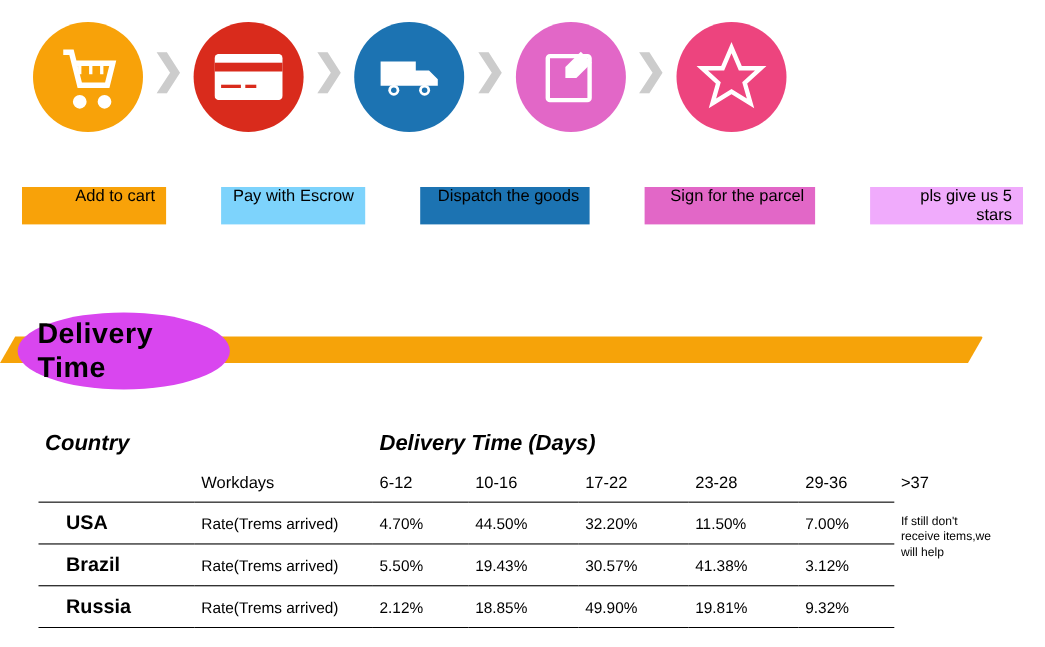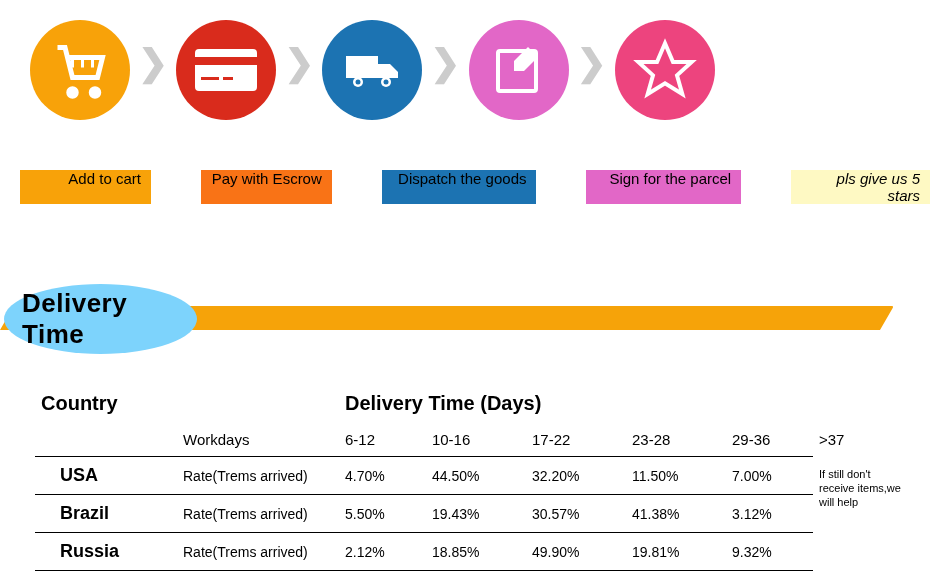--- a/index.html
+++ b/index.html
@@ -39,24 +39,24 @@
     padding: 0 10px;
     font-size: 15px;
     text-align: right;
   }
   .labels-row {
     display: flex;
     padding: 0 20px 20px 20px;
     gap: 50px;
   }
   .label1 { background: #f8a209; color: #000; width: 140px; }
-  .label2 { background: #f97316; color: #000; width: 140px; }
+  .label2 { background: #7dd3fc; color: #000; width: 140px; }
   .label3 { background: #1c73b2; color: #000; width: 170px; }
   .label4 { background: #e267c7; color: #000000; width: 170px; }
-  .label5 { background: #fef9c3; color: #000; width: 150px; font-style: italic; }
+  .label5 { background: #f0abfc; color: #000; width: 150px; }
 
   .c1 { background: #f8a209; }
   .c2 { background: #d92b1c; }
   .c3 { background: #1c73b2; }
   .c4 { background: #e267c7; }
   .c5 { background: #ed447e; }
 
   .dt-wrap {
     position: relative;
     margin-top: 60px;
@@ -68,44 +68,44 @@
     top: 22px;
     height: 24px;
     width: 880px;
     background: linear-gradient(to bottom, #f6a309, #f6a309);
     border-top-right-radius: 2px;
     transform: skewX(-30deg);
     transform-origin: left bottom;
   }
   .dt-ellipse {
     position: absolute;
-    left: 4px;
+    left: 16px;
     top: 0;
     width: 175px;
     height: 70px;
-    background: #7dd3fc;
+    background: #d946ef;
     border-radius: 50%;
     display: flex;
     align-items: center;
     padding-left: 18px;
   }
   .dt-text {
     font-family: Impact, 'Arial Black', sans-serif;
     font-size: 26px;
     color: #000;
     font-weight: bold;
     letter-spacing: 0.5px;
   }
 
   table {
     border-collapse: collapse;
     margin: 20px 0 0 35px;
     width: 880px;
   }
-  th { font-weight: bold; font-size: 20px; text-align: left; padding: 8px 6px; }
+  th { font-weight: bold; font-size: 20px; text-align: left; padding: 8px 6px; font-style: italic; }
   td { font-size: 14px; padding: 8px 6px; }
   .hdr-row td { border-bottom: 1.5px solid #000; font-size: 15px; }
   .data-row td { border-bottom: 1.5px solid #000; margin-top: 36px; }
   .country-cell { font-size: 18px; font-weight: bold; padding-left: 25px; }
   .rate-cell { font-size: 14px; }
   .note-cell { font-size: 11px; border: none !important; vertical-align: top; padding-top: 10px; line-height: 1.3; }
 </style>
 </head>
 <body>
 

